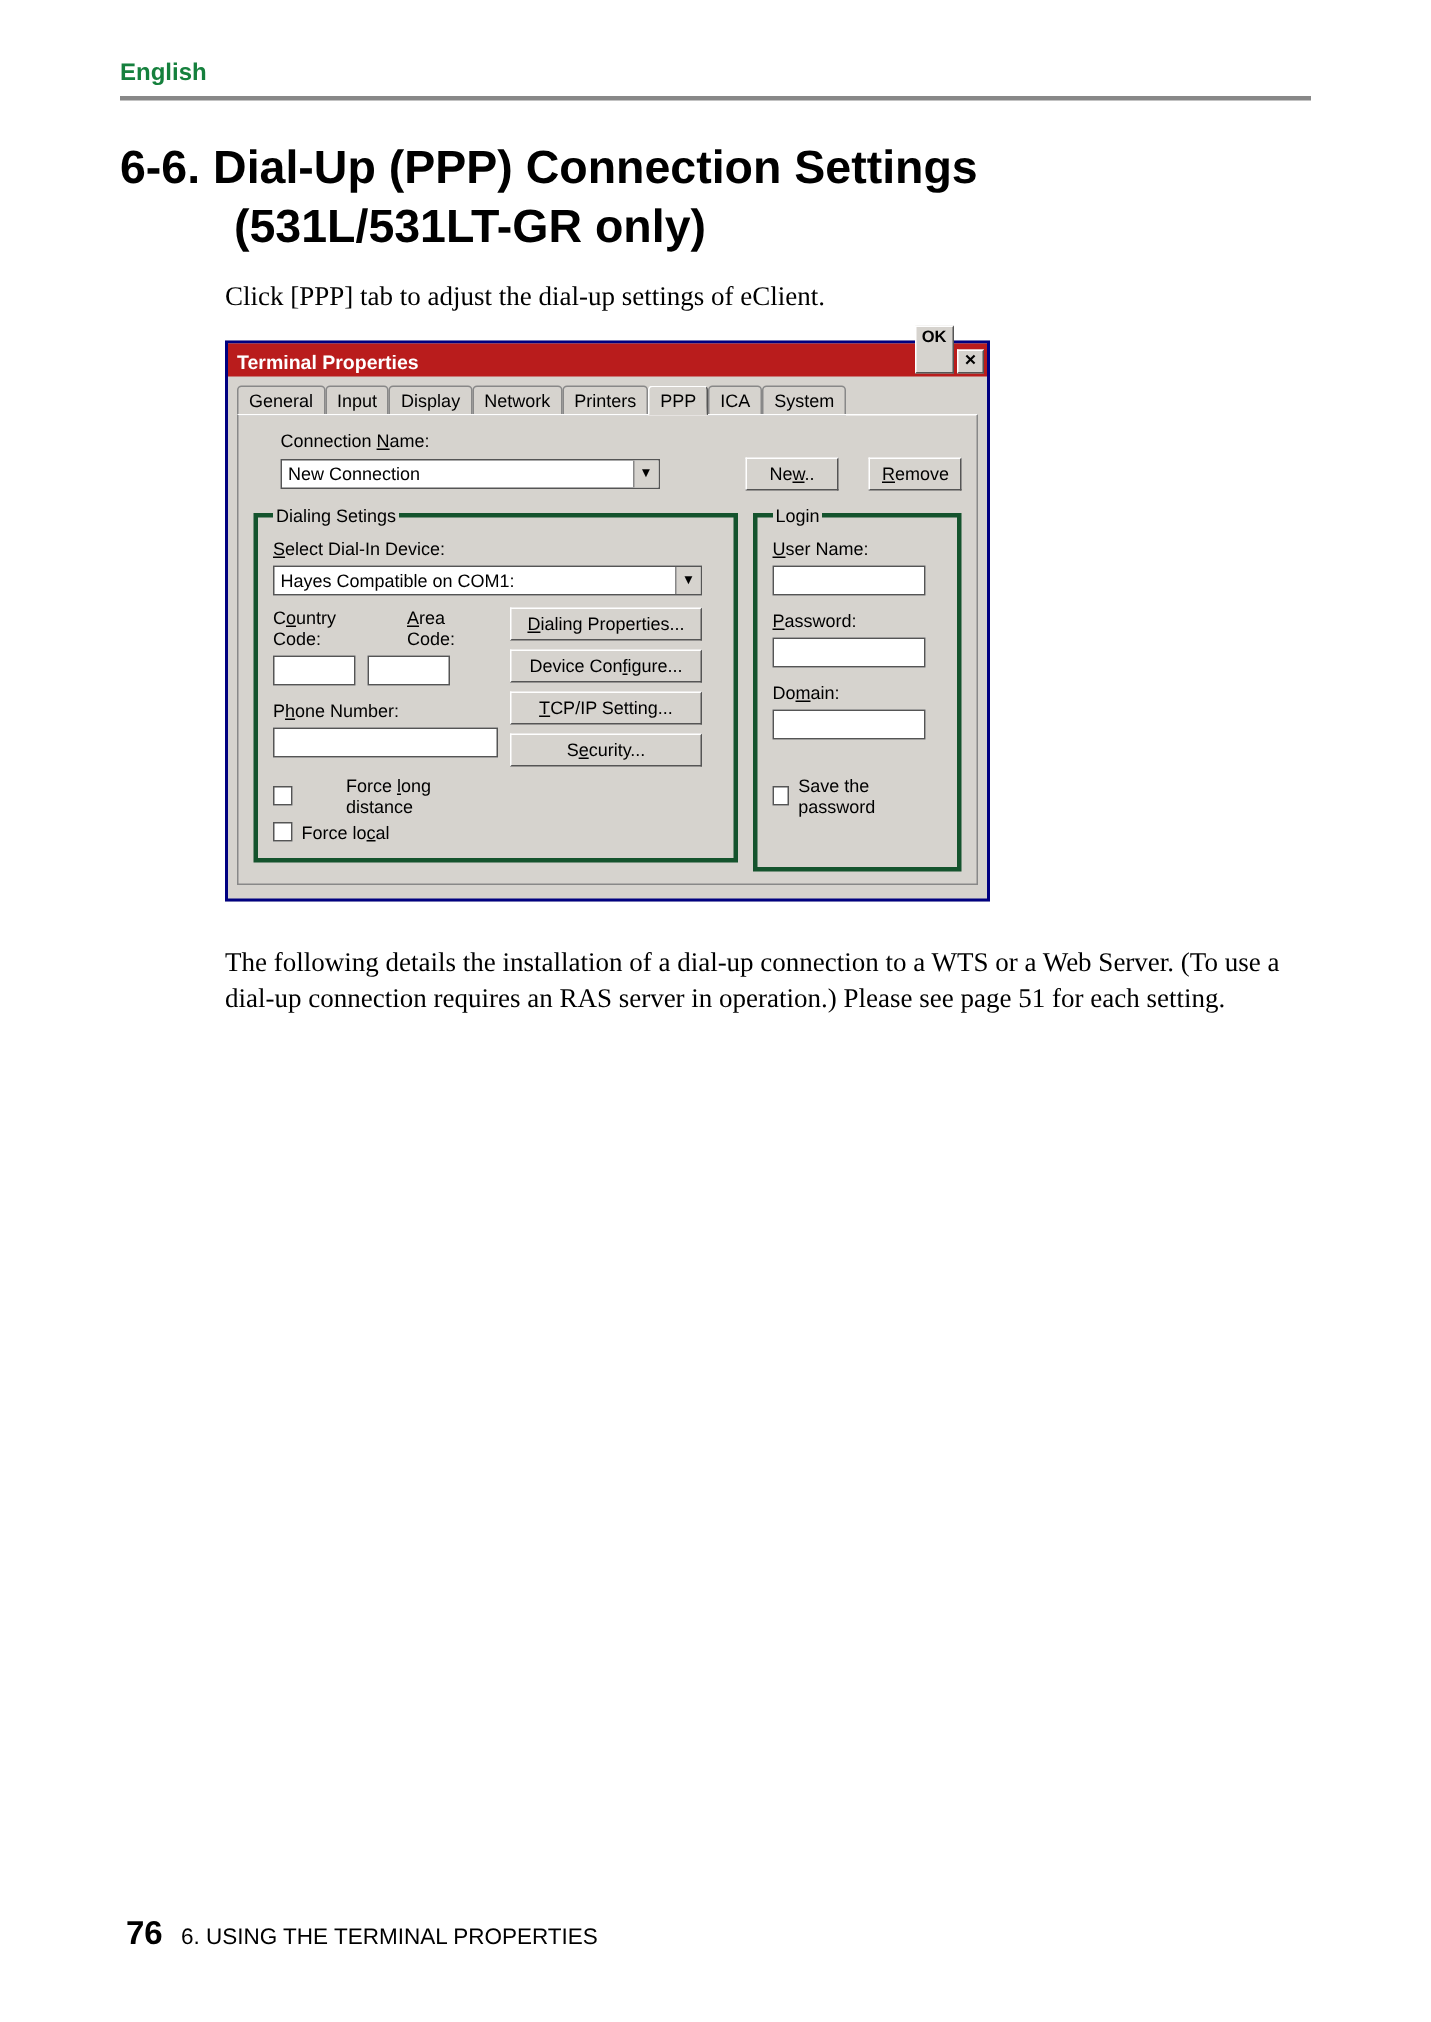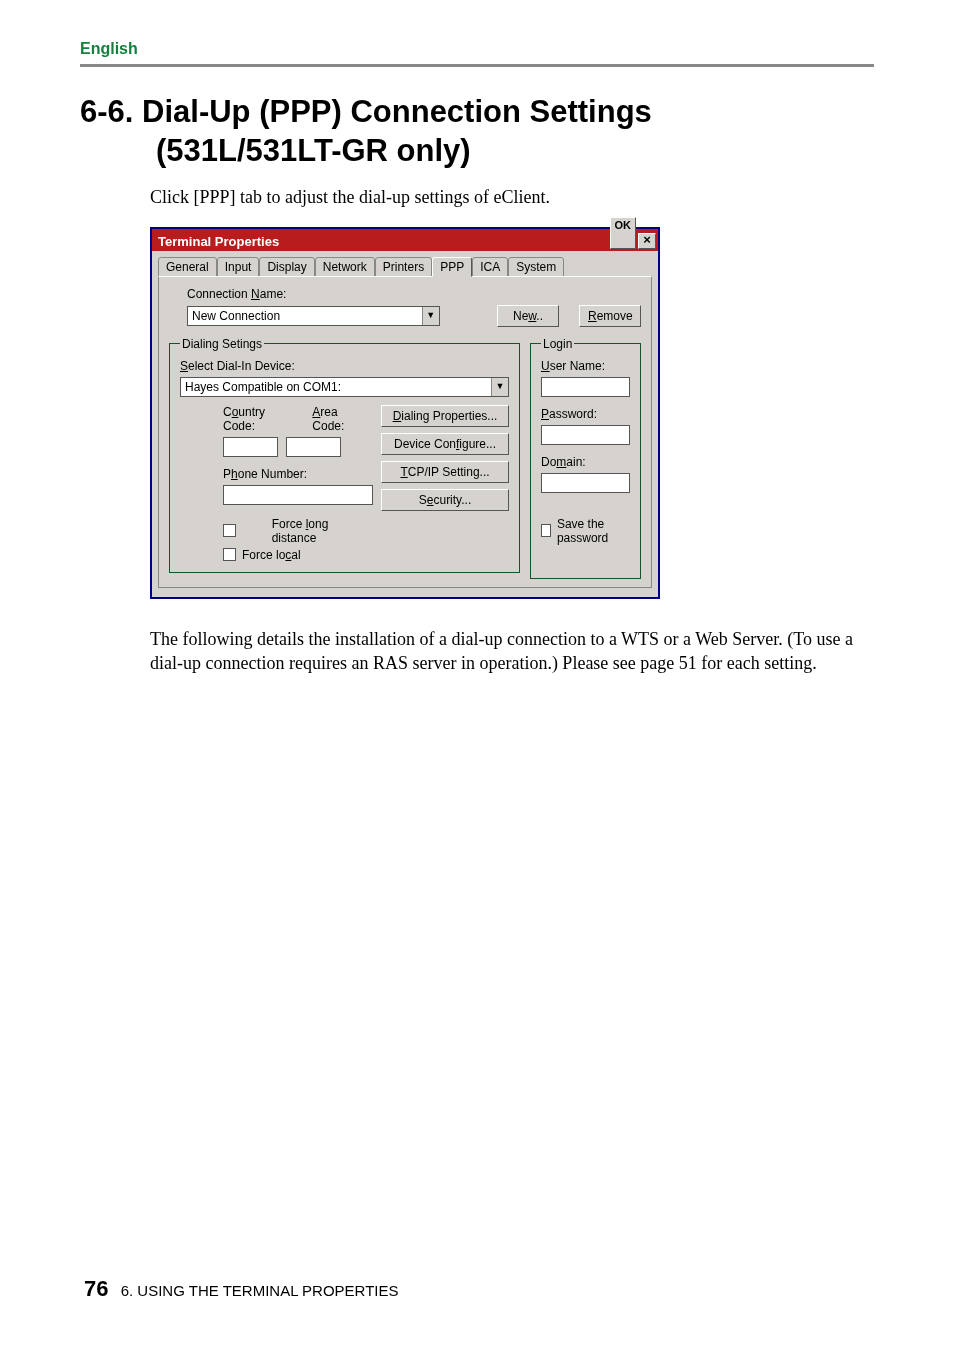--- a/index.html
+++ b/index.html
@@ -133,22 +133,22 @@
   .btn95 {
     background: #d6d3ce;
     border: 1px solid #fff;
     border-right-color: #555; border-bottom-color: #555;
     padding: 3px 8px;
     font-size: 12px;
     min-width: 62px;
     text-align: center;
   }
   fieldset.grp {
-    border: 1px solid #14532d;
-    padding: 8px 10px 10px 10px;
+    border: 3px solid #14532d;
+    padding: 8px 21px 10px 10px;
     margin-top: 6px;
   }
   fieldset.grp legend { font-size: 12px; padding: 0 2px; }
   .twocol { display: flex; gap: 10px; }
   .col-l { flex: 1.05; }
   .col-r { flex: 0.55; }
   .input95 {
     border: 1px solid #555; background: #fff;
     height: 20px; width: 100%;
   }
@@ -217,21 +217,21 @@
       <div class="twocol">
         <div class="col-l">
           <fieldset class="grp">
             <legend>Dialing Setings</legend>
             <div class="label"><span class="u">S</span>elect Dial-In Device:</div>
             <div class="combo" style="width:100%; margin:4px 0 8px 0;">
               <span class="val">Hayes Compatible on COM1:</span>
               <span class="arrow">▼</span>
             </div>
 
-            <div style="display:flex; gap:8px;margin-left:43px;">
+            <div style="display:flex; gap:8px;">
               <div style="flex:1;">
                 <div style="display:flex; gap:12px;">
                   <span class="label">C<span class="u">o</span>untry Code:</span>
                   <span class="label"><span class="u">A</span>rea Code:</span>
                 </div>
                 <div style="display:flex; gap:8px; margin-top:4px;">
                   <div class="input95" style="width:55px;"></div>
                   <div class="input95" style="width:55px;"></div>
                 </div>
                 <div class="label" style="margin-top:10px;">P<span class="u">h</span>one Number:</div>

